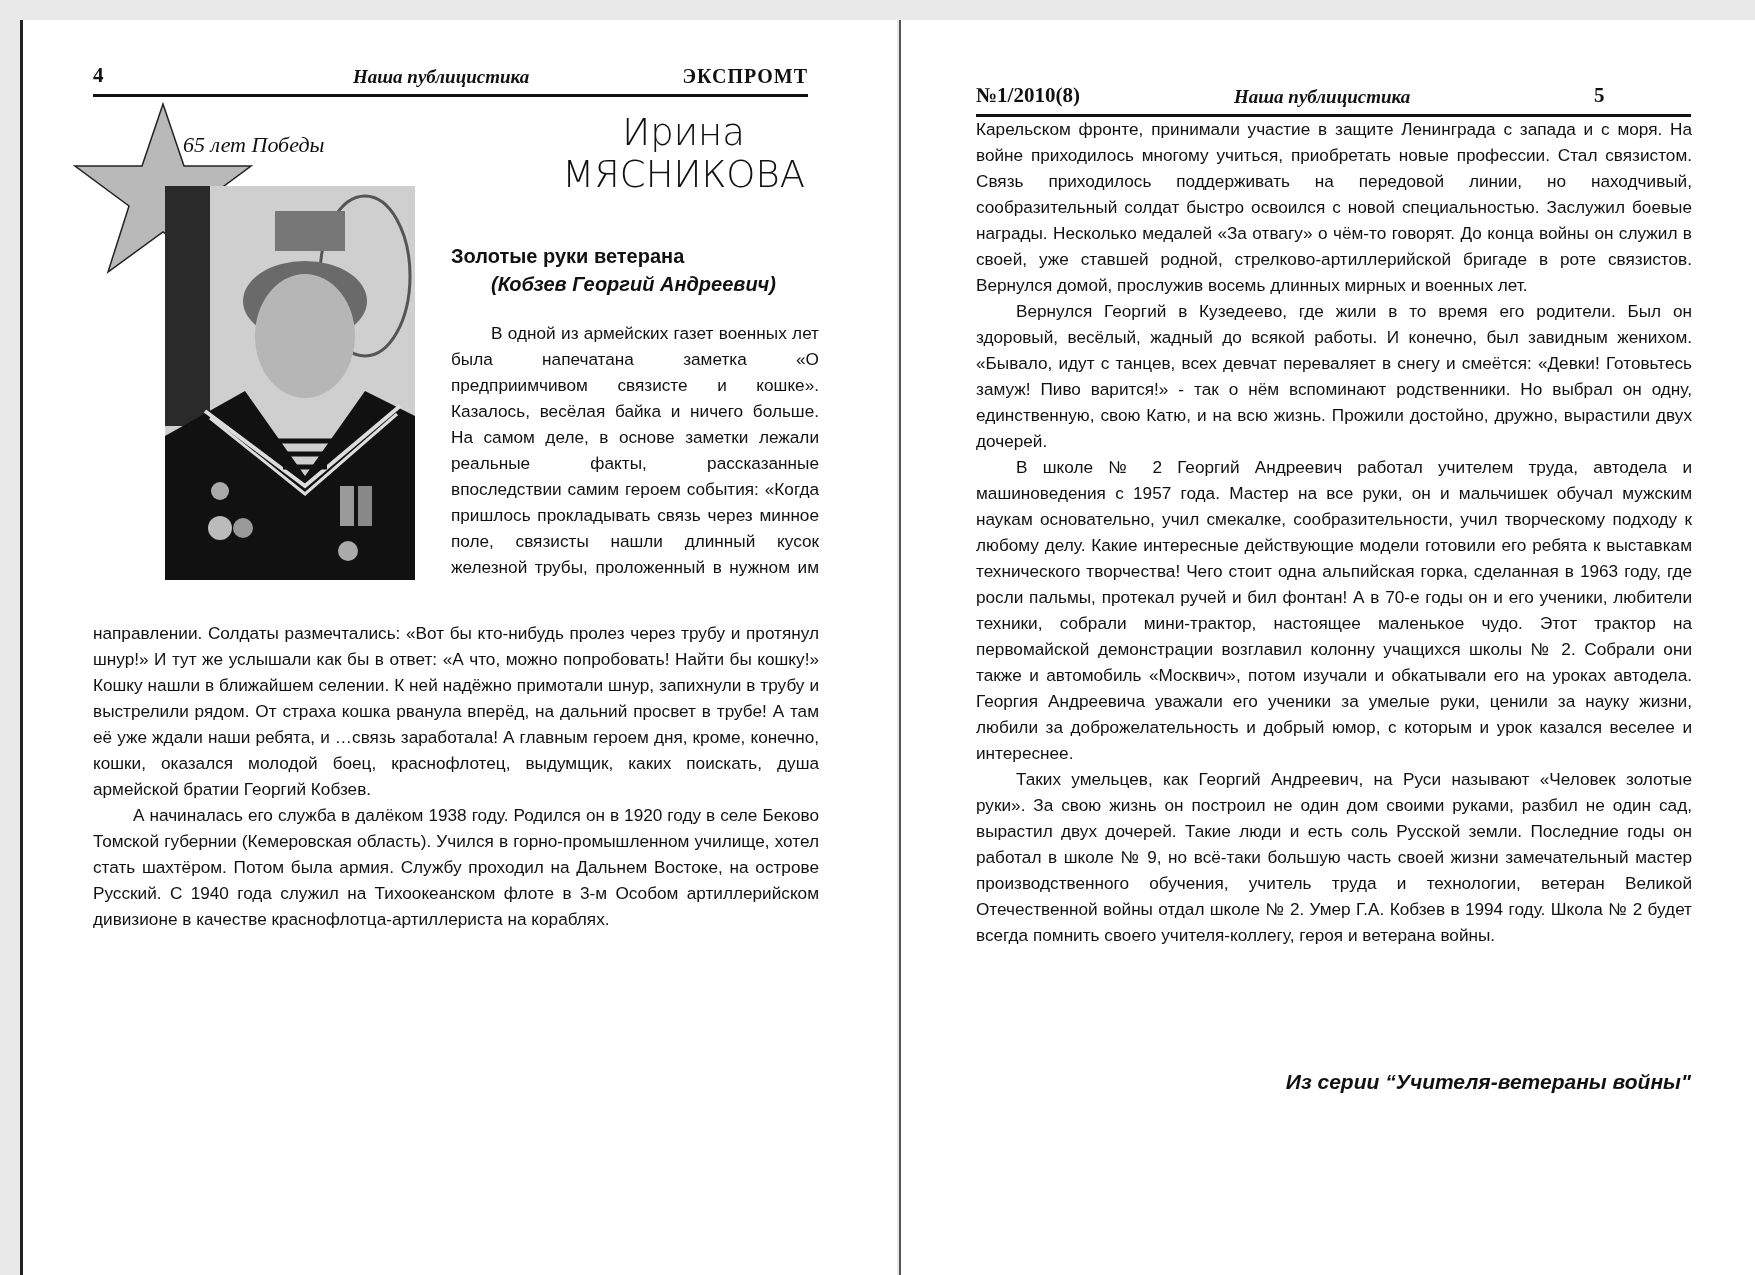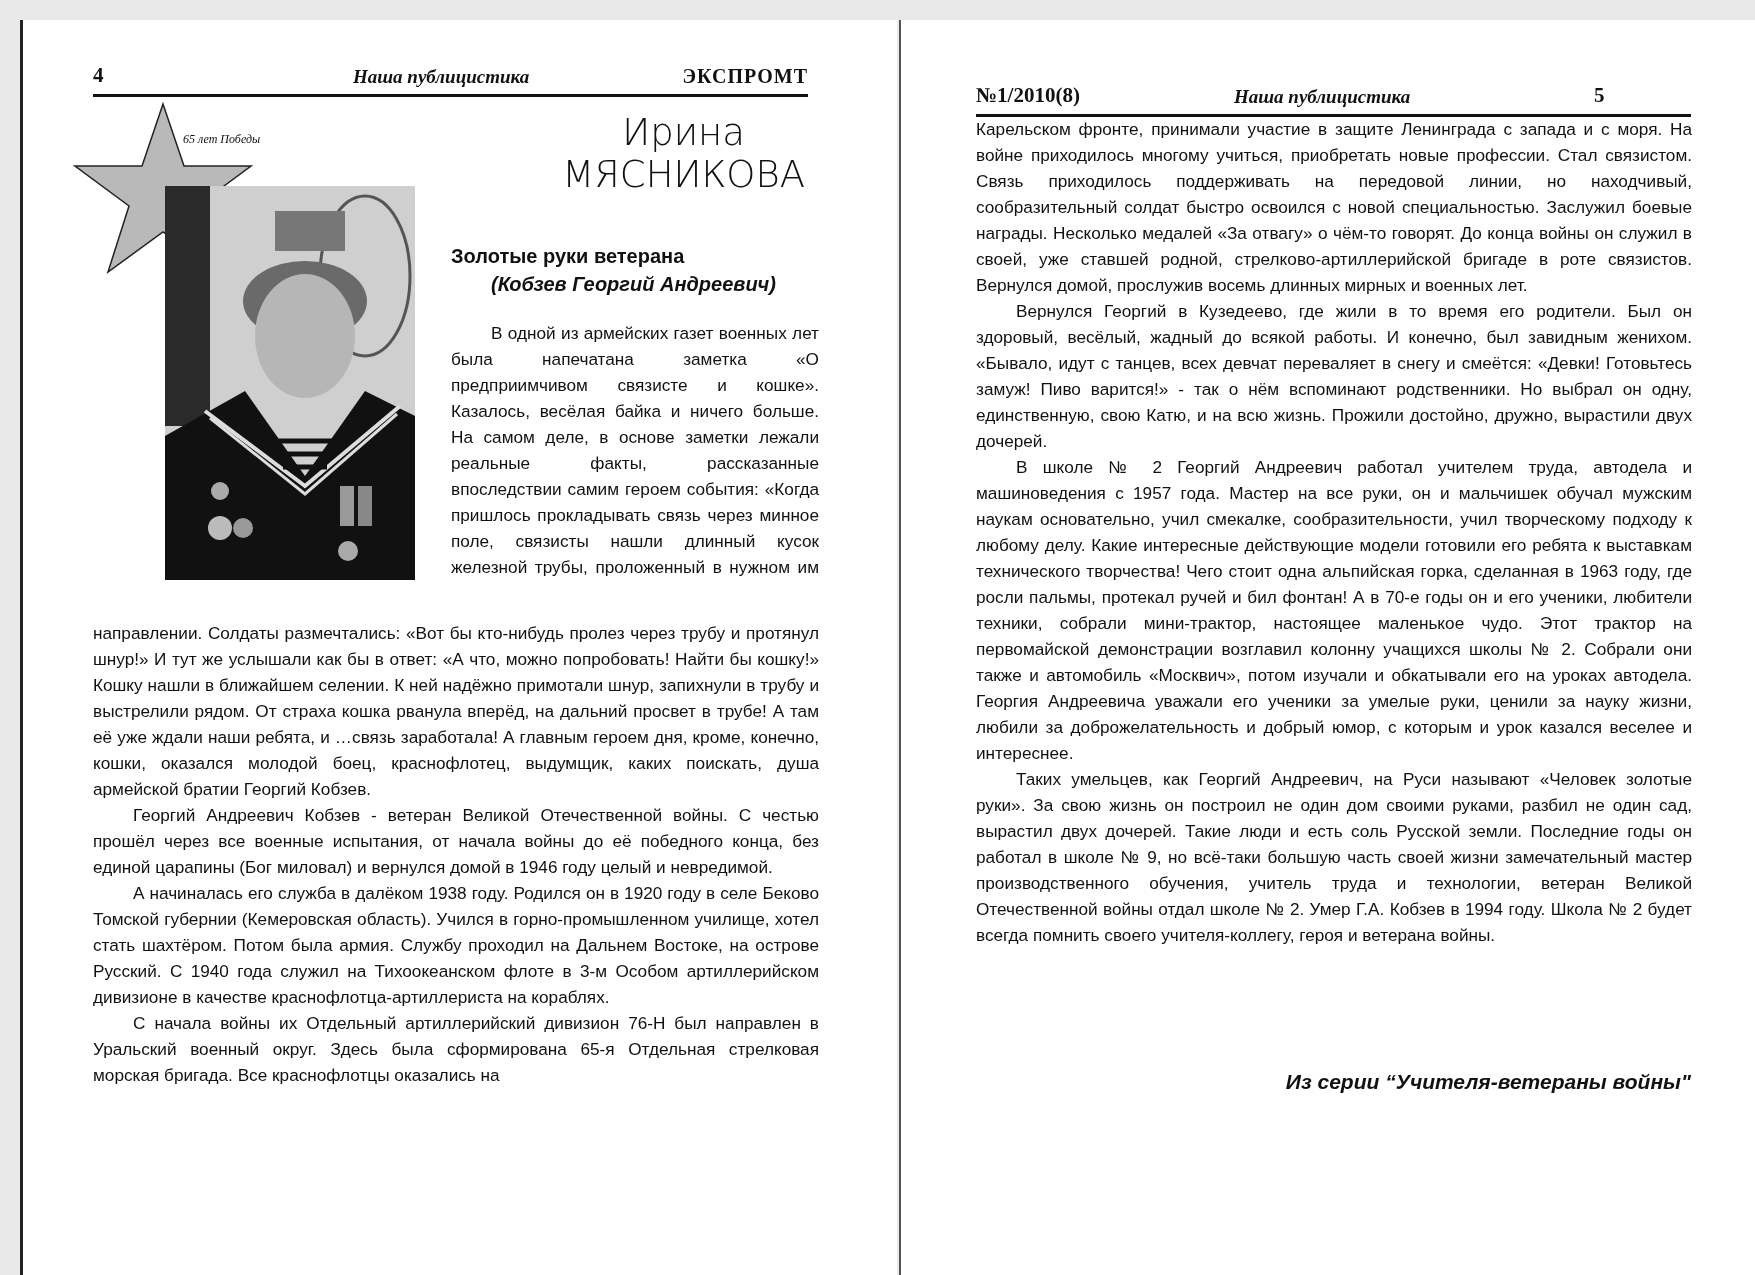--- a/index.html
+++ b/index.html
@@ -21,21 +21,21 @@
   }
   .page-left .header { left: 70px; width: 715px; top: 40px; }
   .page-right .header { left: 75px; width: 715px; top: 48px; margin-top: 12px; }
   .h-num { position: absolute; bottom: 6px; font-size: 21px; }
   .h-section { position: absolute; bottom: 6px; font-style: italic; font-size: 19px; }
   .h-mag { position: absolute; bottom: 6px; font-size: 20px; letter-spacing: 1px; margin-top: 9px; }
 
   .star { position: absolute; left: 50px; top: 82px; width: 180px; height: 172px; }
   .star-caption {
     position: absolute; left: 160px; top: 112px;
-    font-family: "Liberation Serif", serif; font-style: italic; font-size: 12px;
+    font-family: "Liberation Serif", serif; font-style: italic; font-size: 22px;
   }
   .author {
     position: absolute; right: 92px; top: 92px; text-align: center;
     font-family: "DejaVu Sans", sans-serif; font-weight: 300; font-size: 37px; line-height: 42px;
     color: #111;
   }
   .photo {
     position: absolute; left: 142px; top: 166px; width: 250px; height: 394px;
     background: linear-gradient(180deg,#d8d8d8 0%,#bdbdbd 30%,#8a8a8a 55%,#1d1d1d 70%,#0e0e0e 100%);
     overflow: hidden;
@@ -113,23 +113,21 @@
     <div>Золотые руки ветерана</div>
     <div class="subtitle">(Кобзев Георгий Андреевич)</div>
   </div>
 
   <div class="text intro-col">
     <p style="text-align-last: justify;">В одной из армейских газет военных лет была напечатана заметка «О предприимчивом связисте и кошке». Казалось, весёлая байка и ничего больше. На самом деле, в основе заметки лежали реальные факты, рассказанные впоследствии самим героем события: «Когда пришлось прокладывать связь через минное поле, связисты нашли длинный кусок железной трубы, проложенный в нужном им</p>
   </div>
 
   <div class="text left-main">
     <p class="noindent">направлении. Солдаты размечтались: «Вот бы кто-нибудь пролез через трубу и протянул шнур!» И тут же услышали как бы в ответ: «А что, можно попробовать! Найти бы кошку!» Кошку нашли в ближайшем селении. К ней надёжно примотали шнур, запихнули в трубу и выстрелили рядом. От страха кошка рванула вперёд, на дальний просвет в трубе! А там её уже ждали наши ребята, и …связь заработала! А главным героем дня, кроме, конечно, кошки, оказался молодой боец, краснофлотец, выдумщик, каких поискать, душа армейской братии Георгий Кобзев.</p>
-    <p>Георгий Андреевич Кобзев - ветеран Великой Отечественной войны. С честью прошёл через все военные испытания, от начала войны до её победного конца, без единой царапины (Бог миловал) и вернулся домой в 1946 году целый и невредимой.</p>
     <p>А начиналась его служба в далёком 1938 году. Родился он в 1920 году в селе Беково Томской губернии (Кемеровская область). Учился в горно-промышленном училище, хотел стать шахтёром. Потом была армия. Службу проходил на Дальнем Востоке, на острове Русский. С 1940 года служил на Тихоокеанском флоте в 3-м Особом артиллерийском дивизионе в качестве краснофлотца-артиллериста на кораблях.</p>
-    <p>С начала войны их Отдельный артиллерийский дивизион 76-Н был направлен в Уральский военный округ. Здесь была сформирована 65-я Отдельная стрелковая морская бригада. Все краснофлотцы оказались на</p>
   </div>
 </div>
 
 <div class="page page-right">
   <div class="header">
     <span class="h-num" style="left:0">№1/2010(8)</span>
     <span class="h-section" style="left:258px">Наша публицистика</span>
     <span class="h-num" style="left:618px">5</span>
   </div>
 

